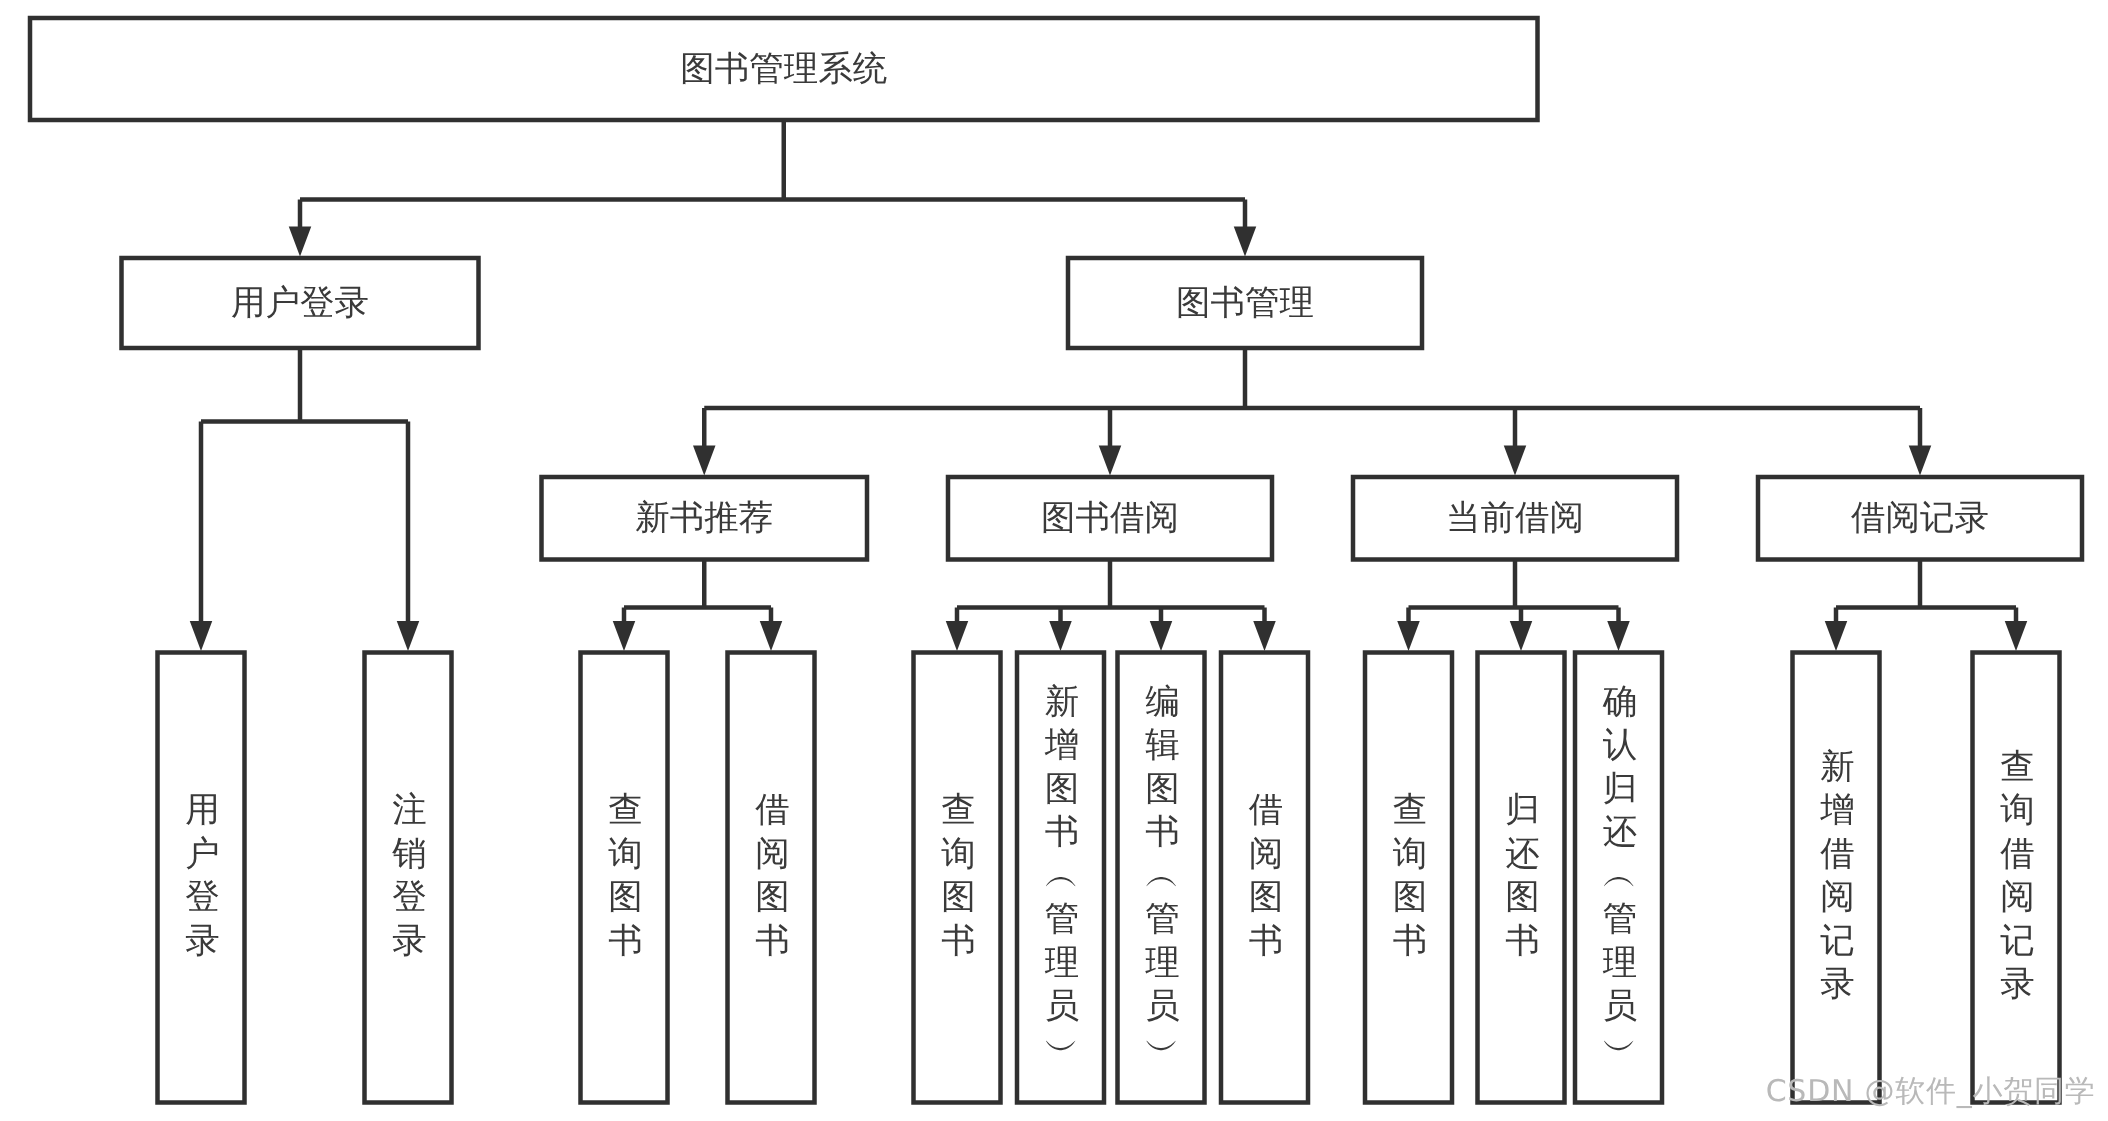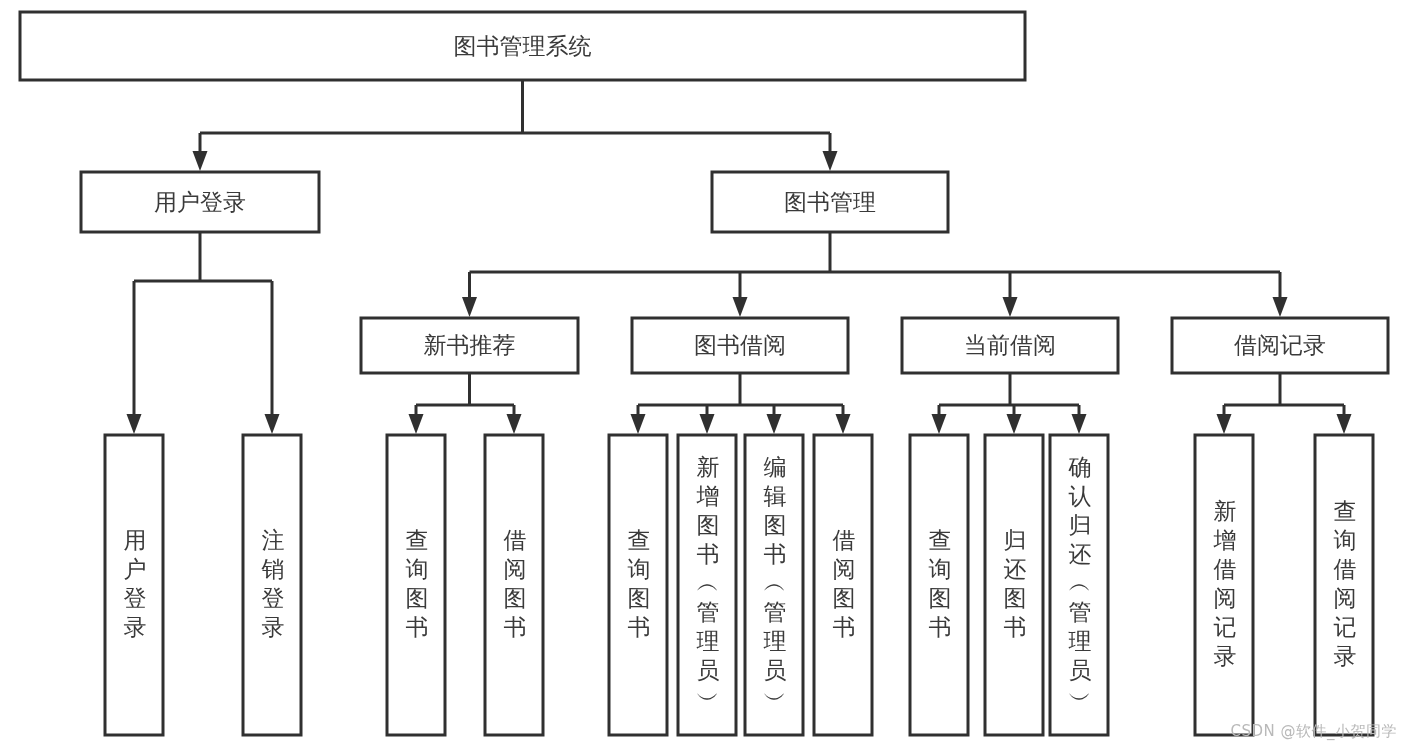--- a/index.html
+++ b/index.html
@@ -50,21 +50,21 @@
     fill: #3a3a3a;
     font-family: "DejaVu Sans", "Liberation Sans", sans-serif;
     font-size: 23px;
     text-anchor: middle;
   }
   .watermark {
     position: absolute;
     right: 8px;
     bottom: 6px;
     font-family: "DejaVu Sans", "Liberation Sans", sans-serif;
-    font-size: 15px;
+    font-size: 20px;
     color: #b9b9b9;
     letter-spacing: 0.5px;
     white-space: nowrap;
     pointer-events: none;
   }
 </style>
 </head>
 <body>
 
 <div id="diagram-root">

